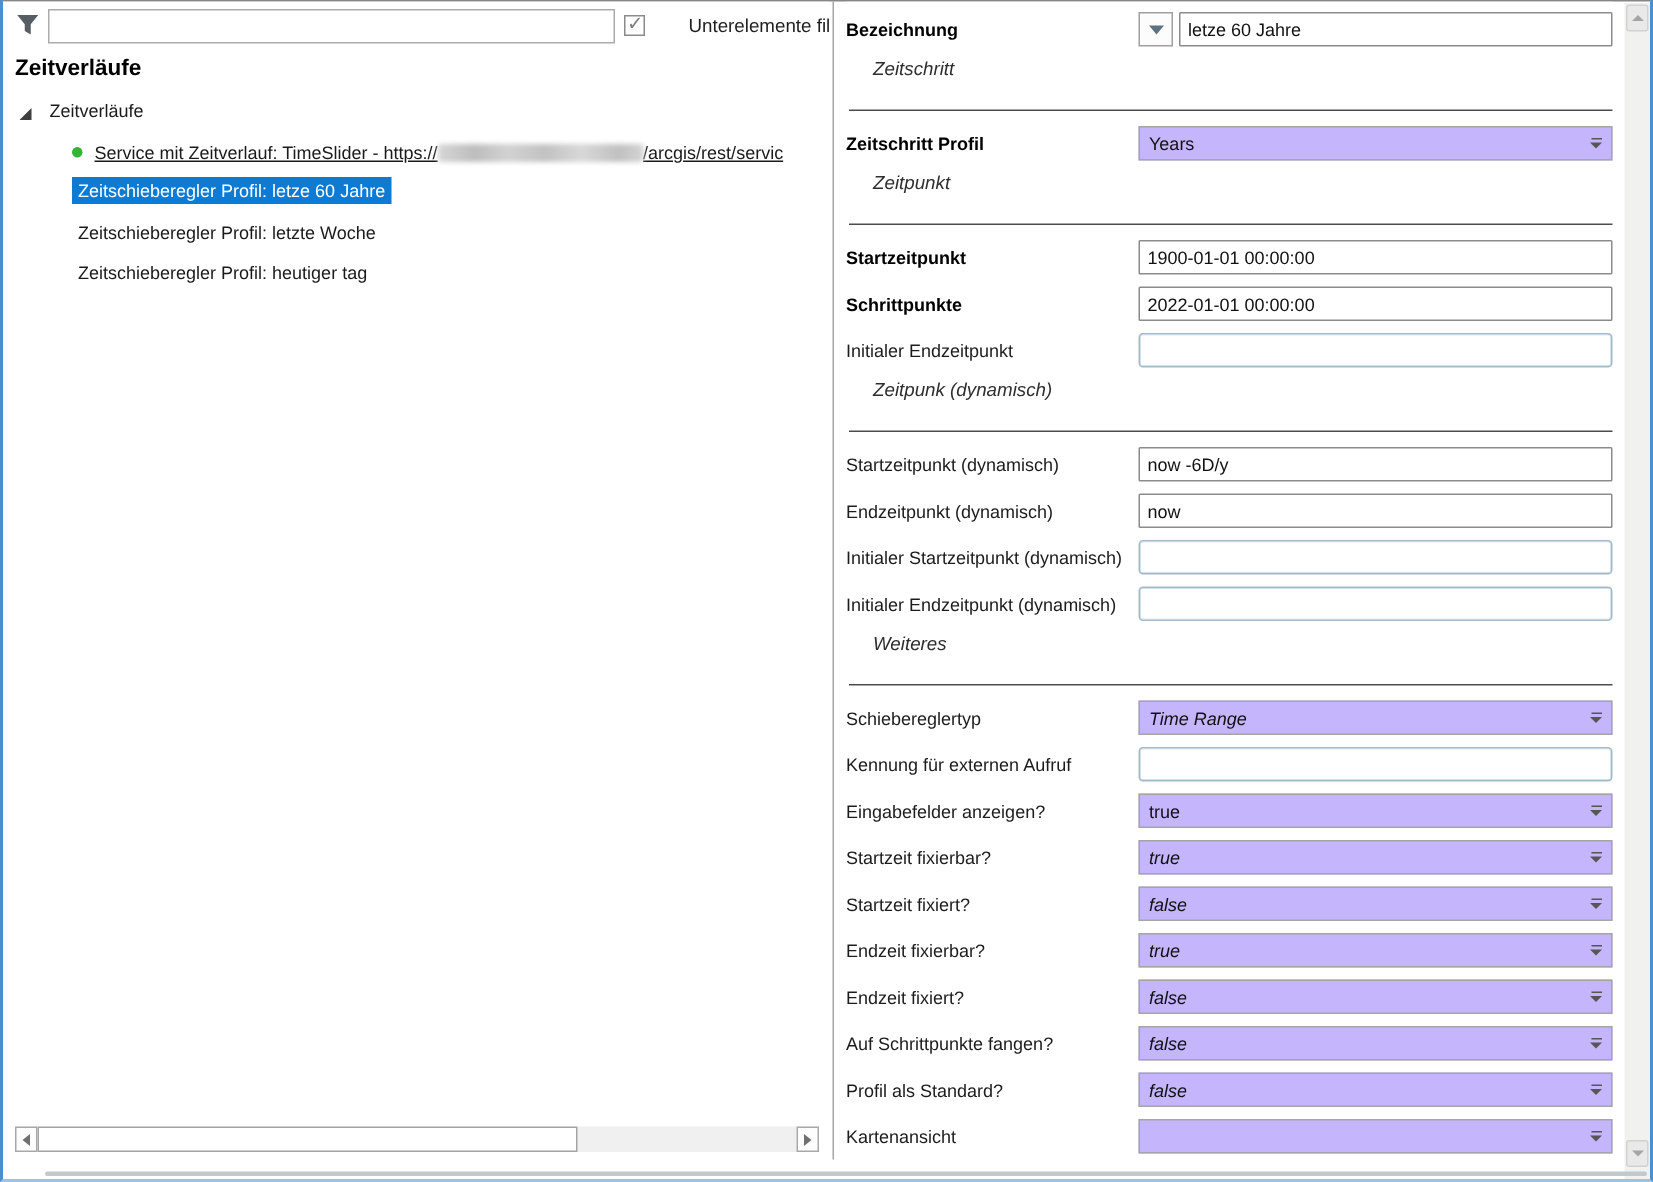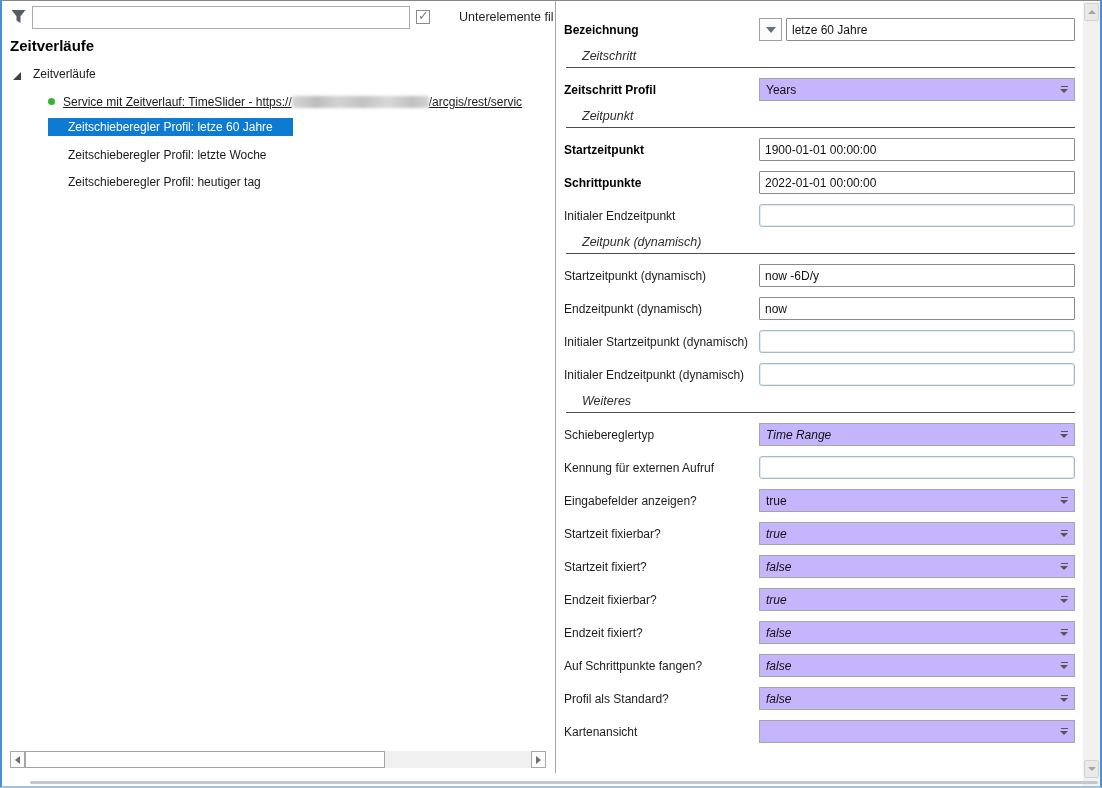--- a/index.html
+++ b/index.html
@@ -41,21 +41,21 @@
     border-bottom:8px solid #3f3f3f; border-left:8px solid transparent;
   }
   .tree-root-label { position:absolute; left:31px; top:66px; }
   .service-dot { position:absolute; left:46px; top:97px; width:7px; height:7px; border-radius:50%; }
   .service-label { position:absolute; left:61px; top:94px; white-space:nowrap;text-decoration:underline; }
   .redacted {
     display:inline-block; width:137px; height:12px; vertical-align:middle; margin-top:-2px;
     border-radius:2px; filter:blur(1.6px);
     background:linear-gradient(90deg,#d6d6d6 0%,#bdbdbd 18%,#d2d2d2 34%,#c2c2c2 52%,#d8d8d8 70%,#c0c0c0 88%,#d4d4d4 100%);
   }
-  .profile-item { position:absolute; left:46px; padding:2px 20px; white-space:nowrap; }
+  .profile-item { position:absolute; left:46px; padding:2px 4px; white-space:nowrap; }
   .profile-item.selected { color:#fff; }
   .profile-1 { top:117px; }
   .profile-2 { top:145px; }
   .profile-3 { top:172px; }
 
   
   .h-scrollbar { position:absolute; left:8px; top:750px; width:536px; height:17px; background:#f0f0f0; }
   .h-btn {
     position:absolute; top:0; width:15px; height:17px; background:#fdfdfd;
     border:1px solid #a8a8a8; display:flex; align-items:center; justify-content:center;
@@ -63,21 +63,21 @@
   .h-btn.left  { left:0; }
   .h-btn.right { right:0; }
   .arr-left  { width:0;height:0;border-top:4px solid transparent;border-bottom:4px solid transparent;border-right:5px solid #6f6f6f; }
   .arr-right { width:0;height:0;border-top:4px solid transparent;border-bottom:4px solid transparent;border-left:5px solid #6f6f6f; }
   .h-thumb { position:absolute; left:15px; top:0; width:360px; height:17px; background:#fff; border:1px solid #a3a3a3; }
 
   .panel-divider { position:absolute; left:553px; top:0; width:1px; height:772px; background:#a6a6a6; }
 
   
   .right-panel { position:absolute; left:562px; top:0; width:511px; height:780px; padding-top:7px; background:#fff; }
-  .prow { display:flex; align-items:center; height:23px; margin-bottom:8px;margin-top:10px; }
+  .prow { display:flex; align-items:center; height:23px; margin-bottom:8px; }
   .prow-label { width:195px; flex:none; font-size:12px; color:#1c1c1c; }
   .prow-label.bold { font-weight:bold; color:#000; }
   .pcontrol { flex:1; height:23px; position:relative; }
 
   .ti {
     width:100%; height:23px; border:1px solid #8b8b8b; border-radius:1px;
     padding:0 5px; font:12px "Liberation Sans",sans-serif; color:#111;
     background:#fff; outline:none;
   }
   .ti.round { border:1px solid #a3bac8; border-radius:3px; box-shadow:0 0 0 0.5px #c8d8e2 inset; }
@@ -96,21 +96,21 @@
     border-left:4px solid transparent; border-right:4px solid transparent; border-top:4px solid #565656;
   }
 
   .dd-btn {
     flex:none; width:23px; height:23px; margin-right:4px; background:#fcfcfc;
     border:1px solid #a0a0a0; display:flex; align-items:center; justify-content:center; cursor:default;
   }
   .dd-btn .tri { width:0;height:0;border-left:5px solid transparent;border-right:5px solid transparent;border-top:6px solid #5d7183; }
 
   .section-hdr {
-    margin:8px 0 10px 2px; padding:0 0 4px 16px;
+    margin:8px 0 10px 2px; padding:0 0 20px 16px;
     border-bottom:1px solid #4c4c4c;
     font-style:italic; font-size:12.5px; color:#2e2e2e;
   }
 
   
   .v-scrollbar { position:absolute; left:1081px; top:1px; width:17px; height:784px; background:#f1f1f0; }
   .v-btn {
     position:absolute; left:1px; width:15px; height:18px; background:#e9e9e9;
     border:1px solid #d2d2d2; border-radius:2px;
     display:flex; align-items:center; justify-content:center;

